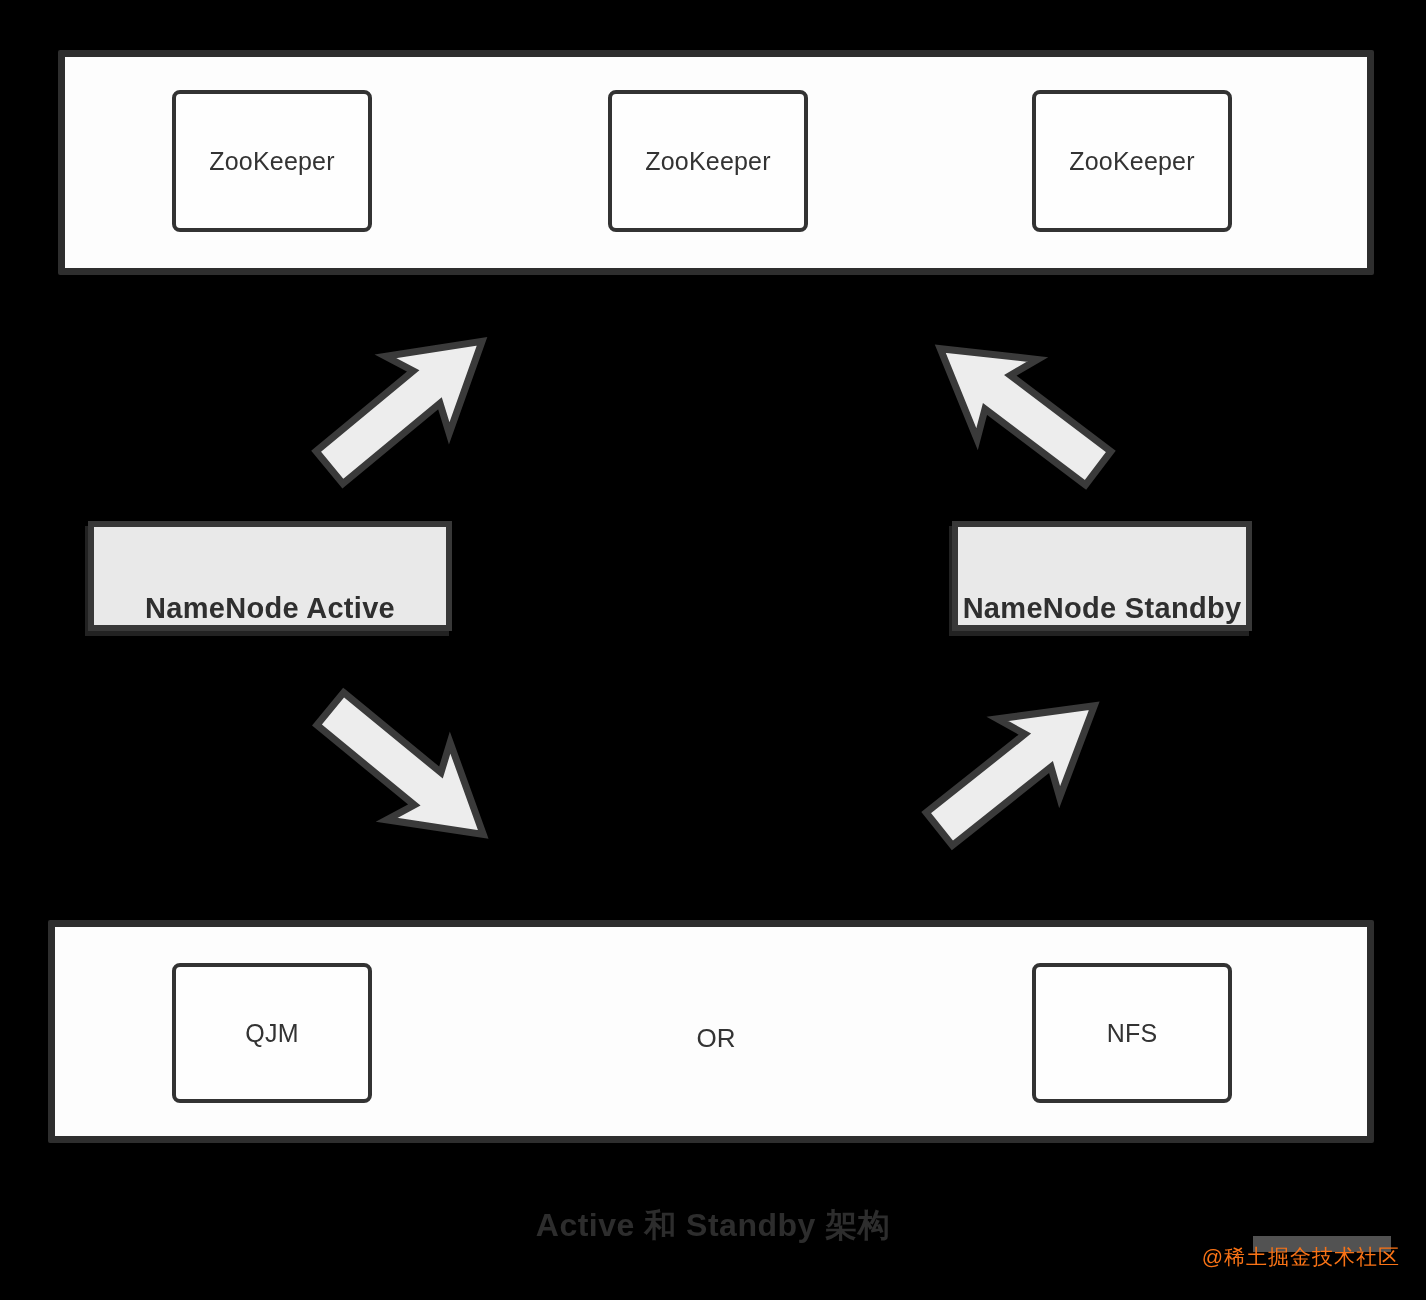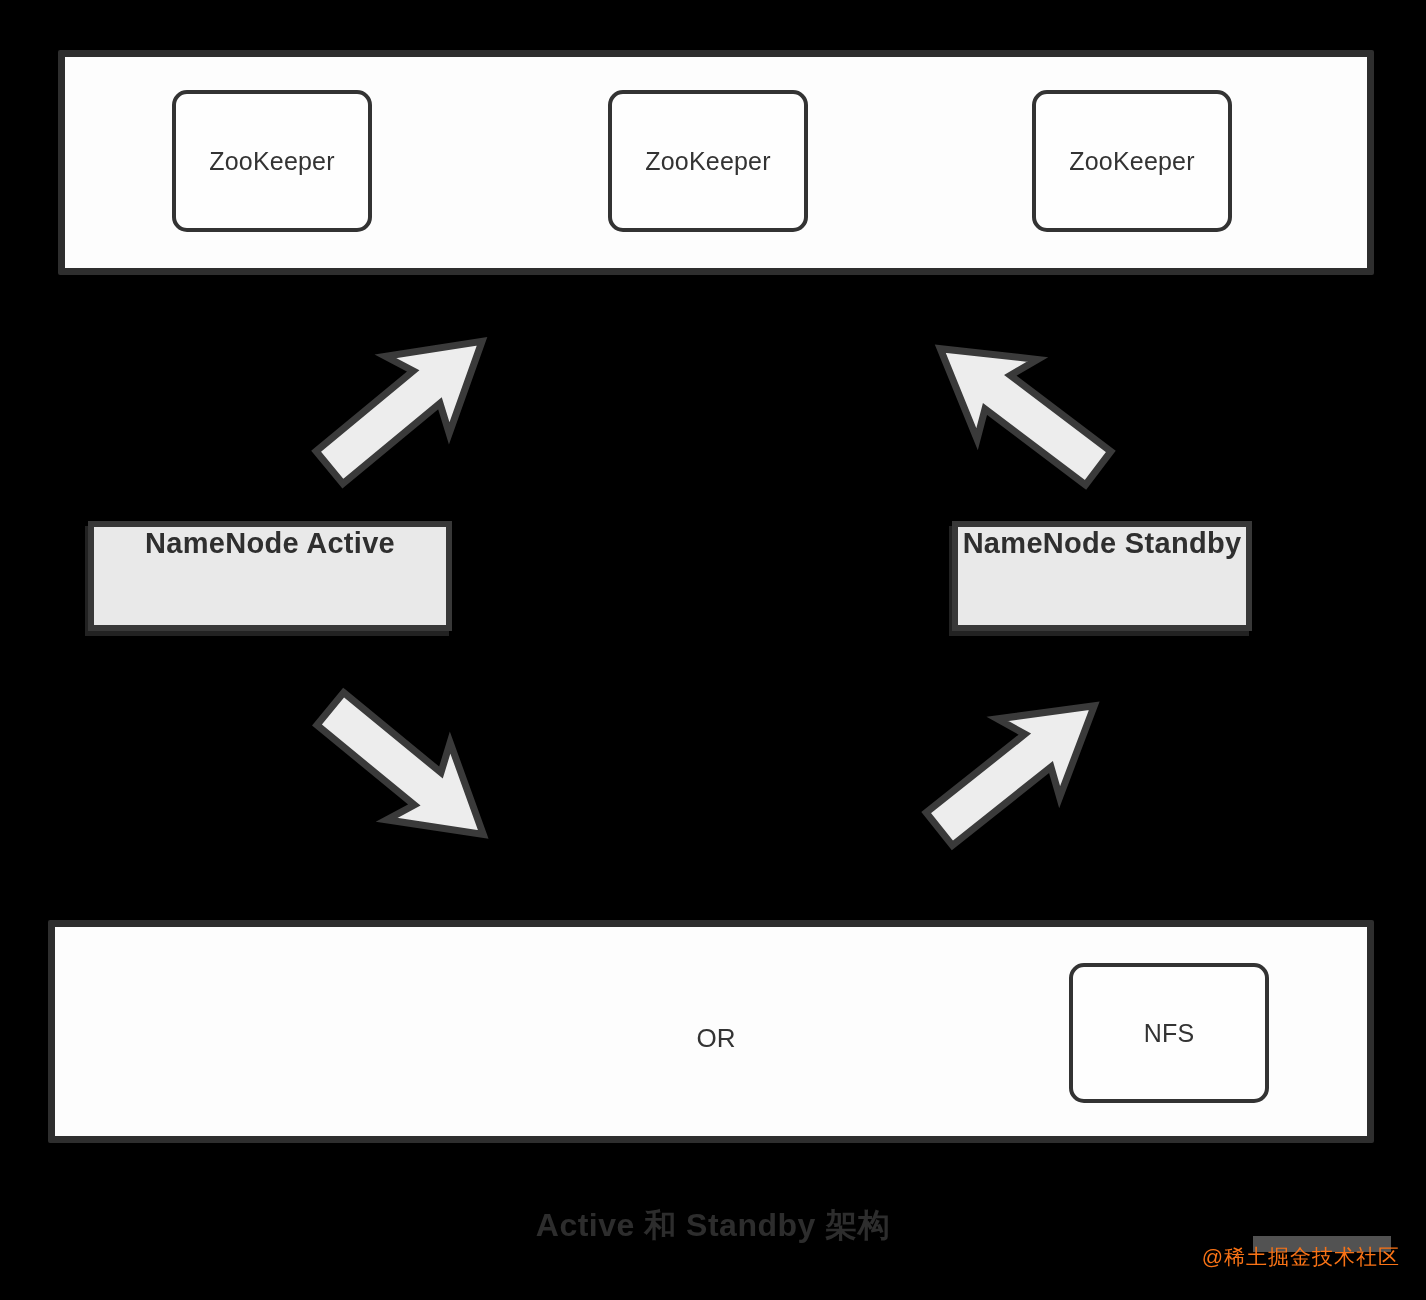--- a/index.html
+++ b/index.html
@@ -7,28 +7,28 @@
     width:1426px;height:1300px;position:relative;overflow:hidden;
     background:#000000;
     font-family:"Liberation Sans","DejaVu Sans",sans-serif;
   }
   .container{
     position:absolute;background:#fdfdfd;border:7px solid #2e2e2e;
     box-sizing:border-box;border-radius:2px;
   }
   .node{
     position:absolute;background:#fefefe;border:4px solid #333333;
-    border-radius:15px;box-sizing:border-box;
+    border-radius:8px;box-sizing:border-box;
     display:flex;align-items:center;justify-content:center;
     font-size:25px;font-weight:500;color:#333333;letter-spacing:0.2px;
   }
   .namenode{
     position:absolute;background:#e9e9e9;border:6px solid #383838;
     box-sizing:border-box;box-shadow:-3px 5px 0 rgba(38,38,38,0.9);
-    display:flex;align-items:flex-start;justify-content:center;
+    display:flex;align-items:flex-end;justify-content:center;
     font-size:29px;font-weight:700;color:#2f2f2f;letter-spacing:0.3px;
   }
   .or-label{
     position:absolute;font-size:26px;font-weight:500;color:#333333;
     transform:translate(-50%,-50%);
     text-align:right;
   }
   .arrow{position:absolute;}
   .caption{
     position:absolute;left:713px;top:1226px;transform:translate(-50%,-50%);
@@ -86,22 +86,25 @@
   </g>
 </svg>
 
 <svg class="arrow" style="left:886px;top:638px;" width="260" height="260" viewBox="0 0 260 260">
   <g transform="translate(130,130) rotate(-38.5)">
     <path d="M -98 -21 L 28 -21 L 16 -50 L 100 0 L 16 50 L 28 21 L -98 21 Z" fill="#ededed" stroke="#3a3a3a" stroke-width="7" stroke-linejoin="miter"></path>
   </g>
 </svg>
 
 <div class="container" style="left:48px;top:920px;width:1326px;height:223px;">
+  <div class="node" style="left:117px;top:36px;width:200px;height:140px;">
+    <span>QJM</span>
+  </div>
   <div class="or-label" style="left:661px;top:111px;">OR</div>
-  <div class="node" style="left:977px;top:36px;width:200px;height:140px;margin-left:37px;">
+  <div class="node" style="left:977px;top:36px;width:200px;height:140px;">
     <span>NFS</span>
   </div>
 </div>
 
 <div class="caption">Active 和 Standby 架构</div>
 
 <div class="watermark-bar"></div>
 <div class="watermark">@稀土掘金技术社区</div>
 
 </body></html>

